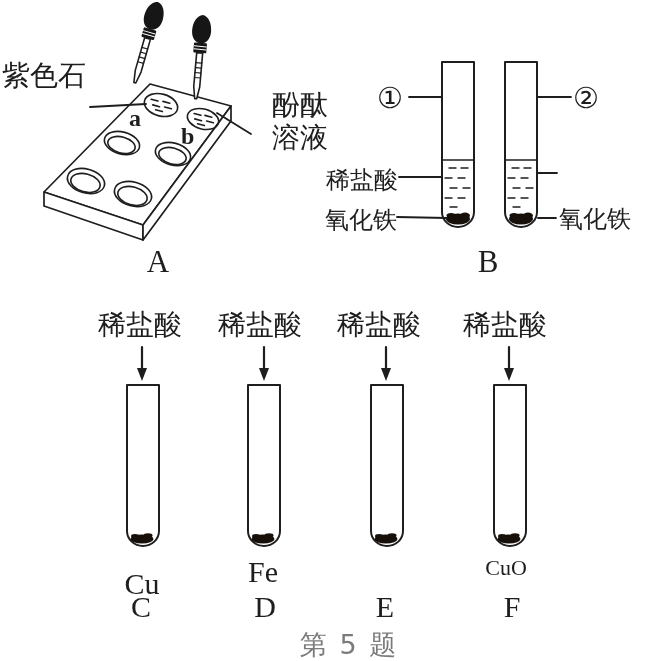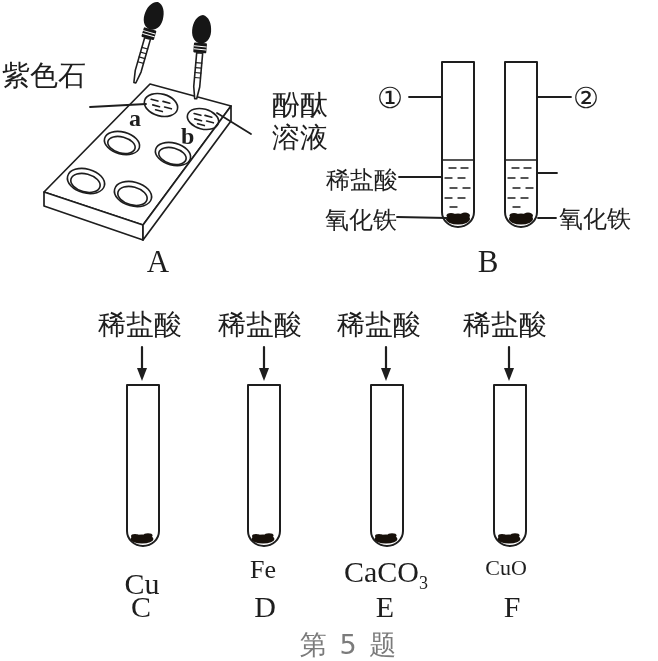--- a/index.html
+++ b/index.html
@@ -212,25 +212,22 @@
   <div class="txt serif ctr" style="left:470px;top:244px;width:36px;font-size:31px;">B</div>
 
   <div class="txt cn ctr" style="left:80px;top:306px;width:120px;font-size:28px;">稀盐酸</div>
   <div class="txt cn ctr" style="left:200px;top:306px;width:120px;font-size:28px;">稀盐酸</div>
   <div class="txt cn ctr" style="left:319px;top:306px;width:120px;font-size:28px;">稀盐酸</div>
   <div class="txt cn ctr" style="left:445px;top:306px;width:120px;font-size:28px;">稀盐酸</div>
 
   <div class="txt serif ctr" style="left:82px;top:555px;width:120px;font-size:30px;margin-top:12px;">
     <span>Cu</span><sub></sub>
   </div>
-  <div class="txt serif ctr" style="left:203px;top:555px;width:120px;font-size:26px;">
+  <div class="txt serif ctr" style="left:203px;top:555px;width:120px;font-size:30px;">
     <span>Fe</span><sub></sub>
-  </div>
-  <div class="txt serif ctr" style="left:326px;top:555px;width:120px;font-size:30px;">
-    <span>CaCO</span><sub>3</sub>
   </div>
   <div class="txt serif ctr" style="left:446px;top:555px;width:120px;font-size:22px;">
     <span>CuO</span><sub></sub>
   </div>
 
   <div class="txt serif ctr" style="left:81px;top:590px;width:120px;font-size:30px;">C</div>
   <div class="txt serif ctr" style="left:205px;top:590px;width:120px;font-size:30px;">D</div>
   <div class="txt serif ctr" style="left:325px;top:590px;width:120px;font-size:30px;">E</div>
   <div class="txt serif ctr" style="left:452px;top:590px;width:120px;font-size:30px;">F</div>
 

